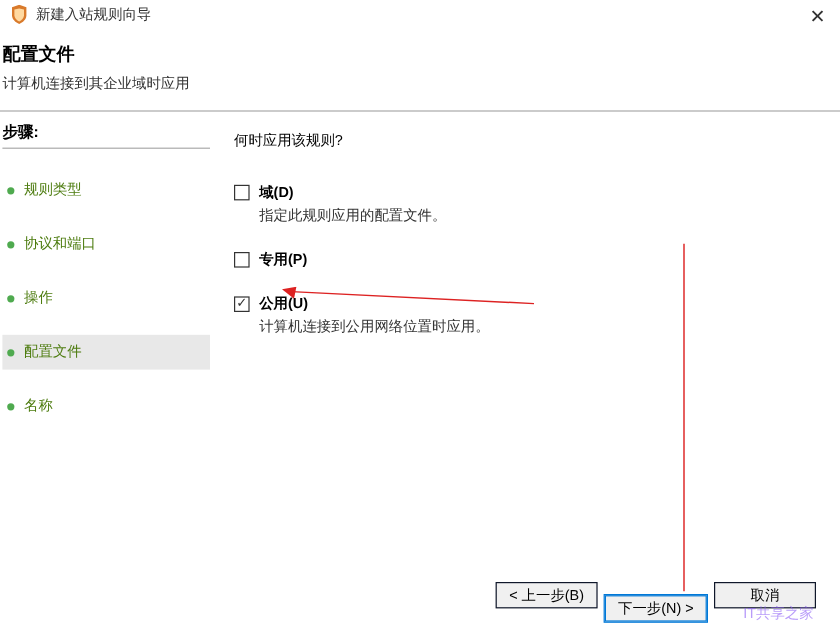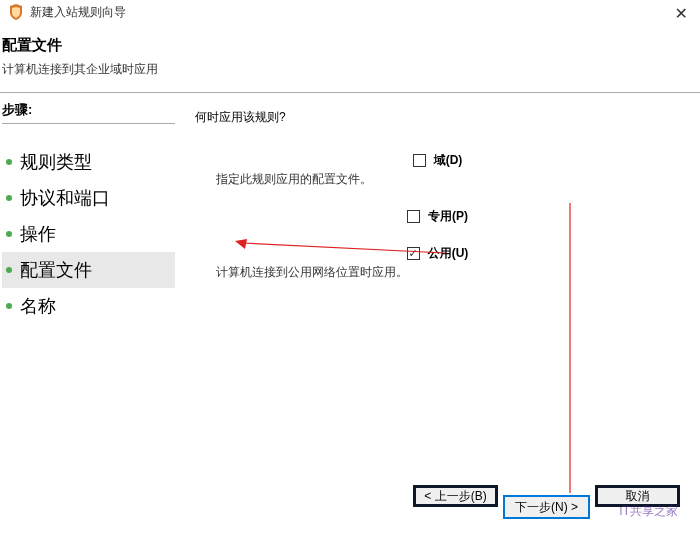--- a/index.html
+++ b/index.html
@@ -8,36 +8,36 @@
     .titlebar .icon { width: 16px; height: 16px; margin-right: 6px; }
     .titlebar .title { color: #333; flex: 1; }
     .titlebar .close { font-size: 16px; cursor: pointer; padding: 0 4px; color: #333; }
     .header { padding: 10px 0 6px 0; }
     .header h2 { font-size: 15px; font-weight: bold; padding-left: 2px; }
     .header .sub { font-size: 12px; color: #333; padding-left: 2px; margin-top: 6px; }
     .divider { border-top: 1px solid #aaa; margin: 8px 0 0 0; }
     .content { display: flex; height: calc(100% - 130px); }
     .sidebar { width: 175px; padding: 8px 0 0 2px; }
     .steps-label { font-weight: bold; font-size: 13px; padding-bottom: 4px; border-bottom: 1px solid #aaa; margin-bottom: 20px; }
-    .step { display: flex; align-items: center; padding: 6px 4px; cursor: pointer; color: #000000; font-size: 18px; }
+    .step { display: flex; align-items: center; padding: 6px 4px; cursor: pointer; color: #4d7c0f; font-size: 12px; margin-top: 16px; }
     .step.current { background: #e8e8e8; }
     .step .bullet { width: 6px; height: 6px; background: #4faa4f; border-radius: 50%; margin-right: 8px; flex-shrink: 0; }
     .main { flex: 1; padding: 16px 20px 0 20px; position: relative; }
     .question { font-size: 12px; margin-bottom: 26px; }
     .option { margin-bottom: 20px; }
-    .opt-row { display: flex; align-items: center; justify-content: center; }
+    .opt-row { display: flex; align-items: center; }
     .chk { width: 13px; height: 13px; border: 1px solid #333; margin-right: 8px; display: flex; align-items: center; justify-content: center; flex-shrink: 0; cursor: pointer; }
     .chk.checked::after { content: "✓"; font-size: 11px; line-height: 1; color: #333; }
     .opt-label { font-weight: bold; font-size: 12px; }
     .opt-desc { font-size: 12px; margin-left: 21px; margin-top: 2px; color: #333; }
     .arrow-annot { position: absolute; pointer-events: none; }
     .footer { position: absolute; bottom: 16px; right: 20px; display: flex; gap: 6px; }
-    .btn { min-width: 85px; height: 22px; border: 3px solid #0f172a; background: #f0f0f0; font-size: 12px; cursor: pointer; padding: 0 8px; }
+    .btn { min-width: 85px; height: 22px; border: 1px solid #0f172a; background: #f0f0f0; font-size: 12px; cursor: pointer; padding: 0 8px; }
     .btn.primary { border: 1px solid #0078d7; outline: 1px solid #0078d7; margin-top: 11px; }
-    .watermark { position: absolute; bottom: 14px; right: 22px; font-size: 12px; color: #4c1d95; opacity: 0.6; pointer-events: none; }
+    .watermark { position: absolute; bottom: 14px; right: 22px; font-size: 12px; color: #8b5cf6; opacity: 0.6; pointer-events: none; }
   </style>
 </head>
 <body>
 
 <div class="titlebar">
   <span class="icon">
     <svg viewBox="0 0 16 16" width="16" height="16">
         <path fill="#d97a2b" d="M2 2 L8 0 L14 2 L14 9 C14 12 11 15 8 16 C5 15 2 12 2 9 Z"></path>
         <path fill="#ffd9a0" d="M4 4 L8 3 L12 4 L12 9 C12 11 10 13 8 14 C6 13 4 11 4 9 Z"></path>
       </svg>

